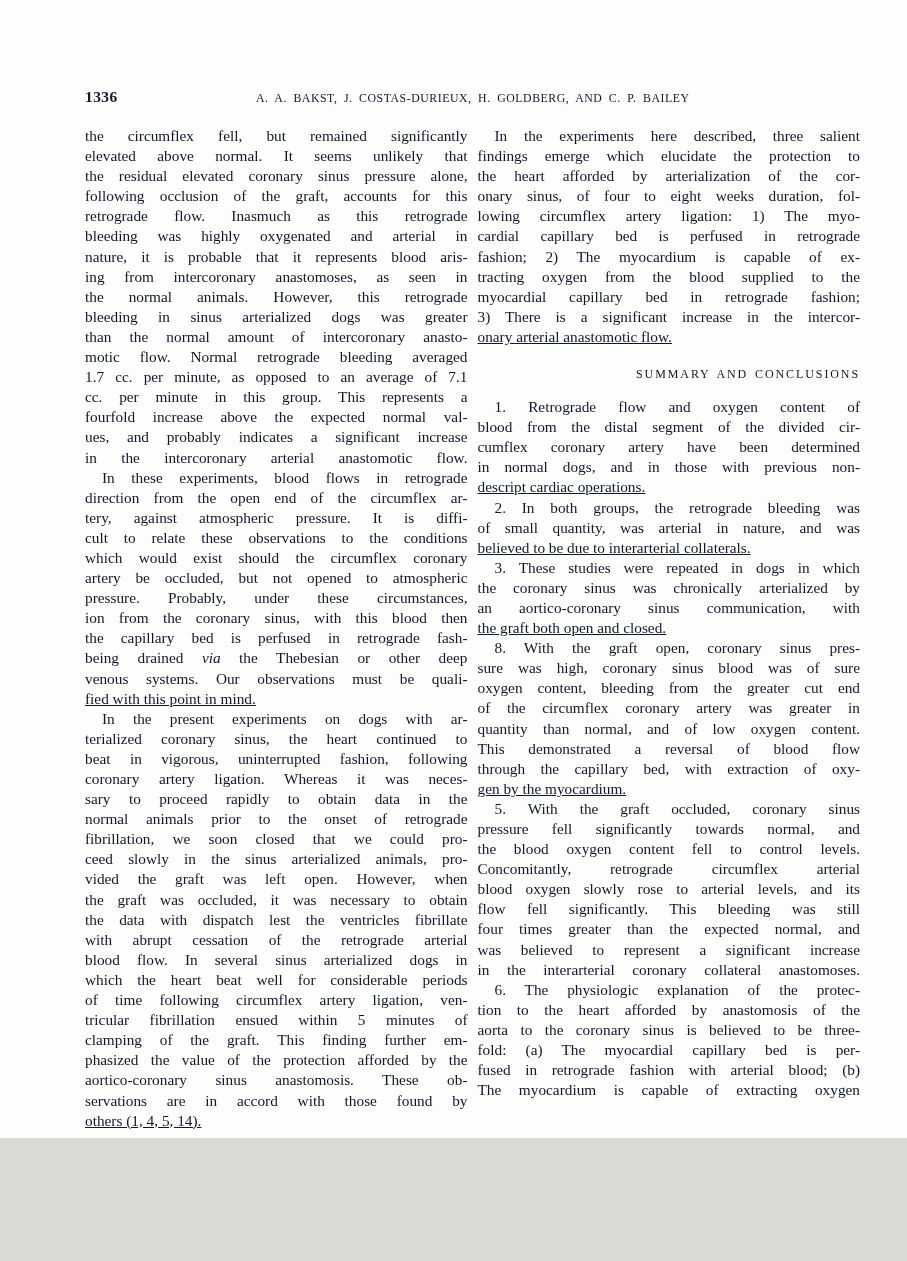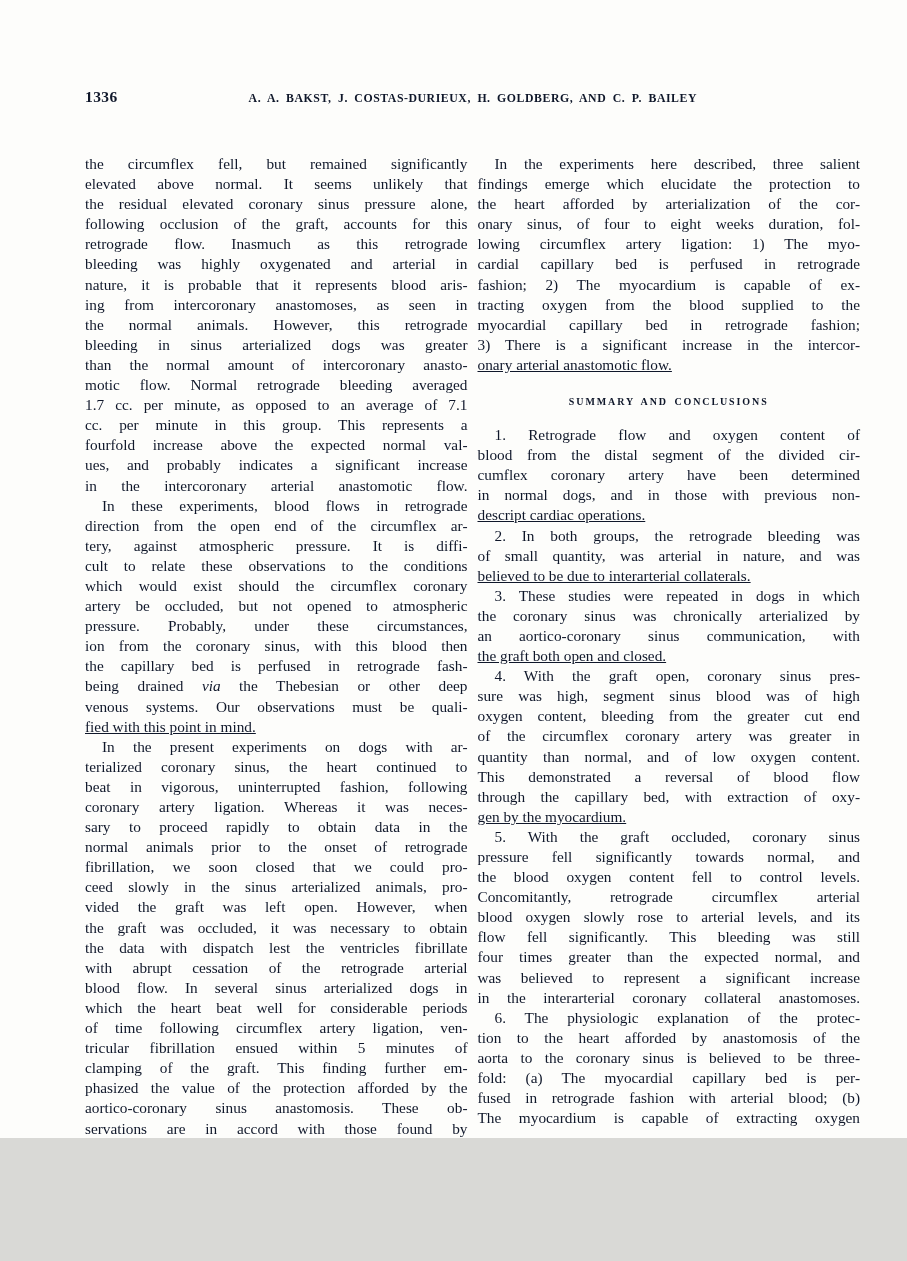--- a/index.html
+++ b/index.html
@@ -9,36 +9,36 @@
     font-family:"Liberation Serif","DejaVu Serif",serif;
     color:#0f172a;
     -webkit-font-smoothing:antialiased;
   }
   .header-row{
     position:absolute;top:88px;left:85px;width:775px;
     display:flex;align-items:baseline;
   }
   .page-number{font-size:15.5px;font-weight:700;letter-spacing:.4px;}
   .authors{
-    flex:1;text-align:center;font-size:11.8px;font-weight:700;
+    flex:1;text-align:center;font-size:11.8px;font-weight:400;
     letter-spacing:.55px;word-spacing:3px;transform:translateX(-16px);
     white-space:nowrap;
   }
   .body-block{
     position:absolute;top:126px;left:85px;width:775px;
     display:flex;gap:10px;
   }
-  .column{width:383px;font-size:15.3px;line-height:20.1px;margin-top:28px;}
+  .column{width:383px;font-size:15.3px;line-height:20.1px;}
   .para{margin:0;}
   .line{text-align:justify;text-align-last:justify;}
   .line.last{text-align-last:left;text-decoration:underline;}
   .para.indent .line:first-child{text-indent:17px;}
   .summary-heading{
-    font-size:10px;font-weight:700;letter-spacing:1.9px;word-spacing:2px;
-    text-align:center;margin:17px 0 13px 0;line-height:20px;
+    font-size:12px;font-weight:400;letter-spacing:1.9px;word-spacing:2px;
+    text-align:right;margin:17px 0 13px 0;line-height:20px;
   }
   .artifact{position:absolute;background:#8f8f8a;opacity:.5;border-radius:1px;}
   i{}
 </style>
 </head>
 <body>
 
 <div class="page">
 
   <div class="header-row">
@@ -136,22 +136,22 @@
             <div class="line">of small quantity, was arterial in nature, and was</div>
             <div class="line last">believed to be due to interarterial collaterals.</div>
           </div>
           <div class="para indent">
             <div class="line">3. These studies were repeated in dogs in which</div>
             <div class="line">the coronary sinus was chronically arterialized by</div>
             <div class="line">an aortico-coronary sinus communication, with</div>
             <div class="line last">the graft both open and closed.</div>
           </div>
           <div class="para indent">
-            <div class="line">4. With the graft open, coronary sinus pres-</div>
-            <div class="line">sure was high, segment sinus blood was of high</div>
+            <div class="line">8. With the graft open, coronary sinus pres-</div>
+            <div class="line">sure was high, coronary sinus blood was of sure</div>
             <div class="line">oxygen content, bleeding from the greater cut end</div>
             <div class="line">of the circumflex coronary artery was greater in</div>
             <div class="line">quantity than normal, and of low oxygen content.</div>
             <div class="line">This demonstrated a reversal of blood flow</div>
             <div class="line">through the capillary bed, with extraction of oxy-</div>
             <div class="line last">gen by the myocardium.</div>
           </div>
           <div class="para indent">
             <div class="line">5. With the graft occluded, coronary sinus</div>
             <div class="line">pressure fell significantly towards normal, and</div>

